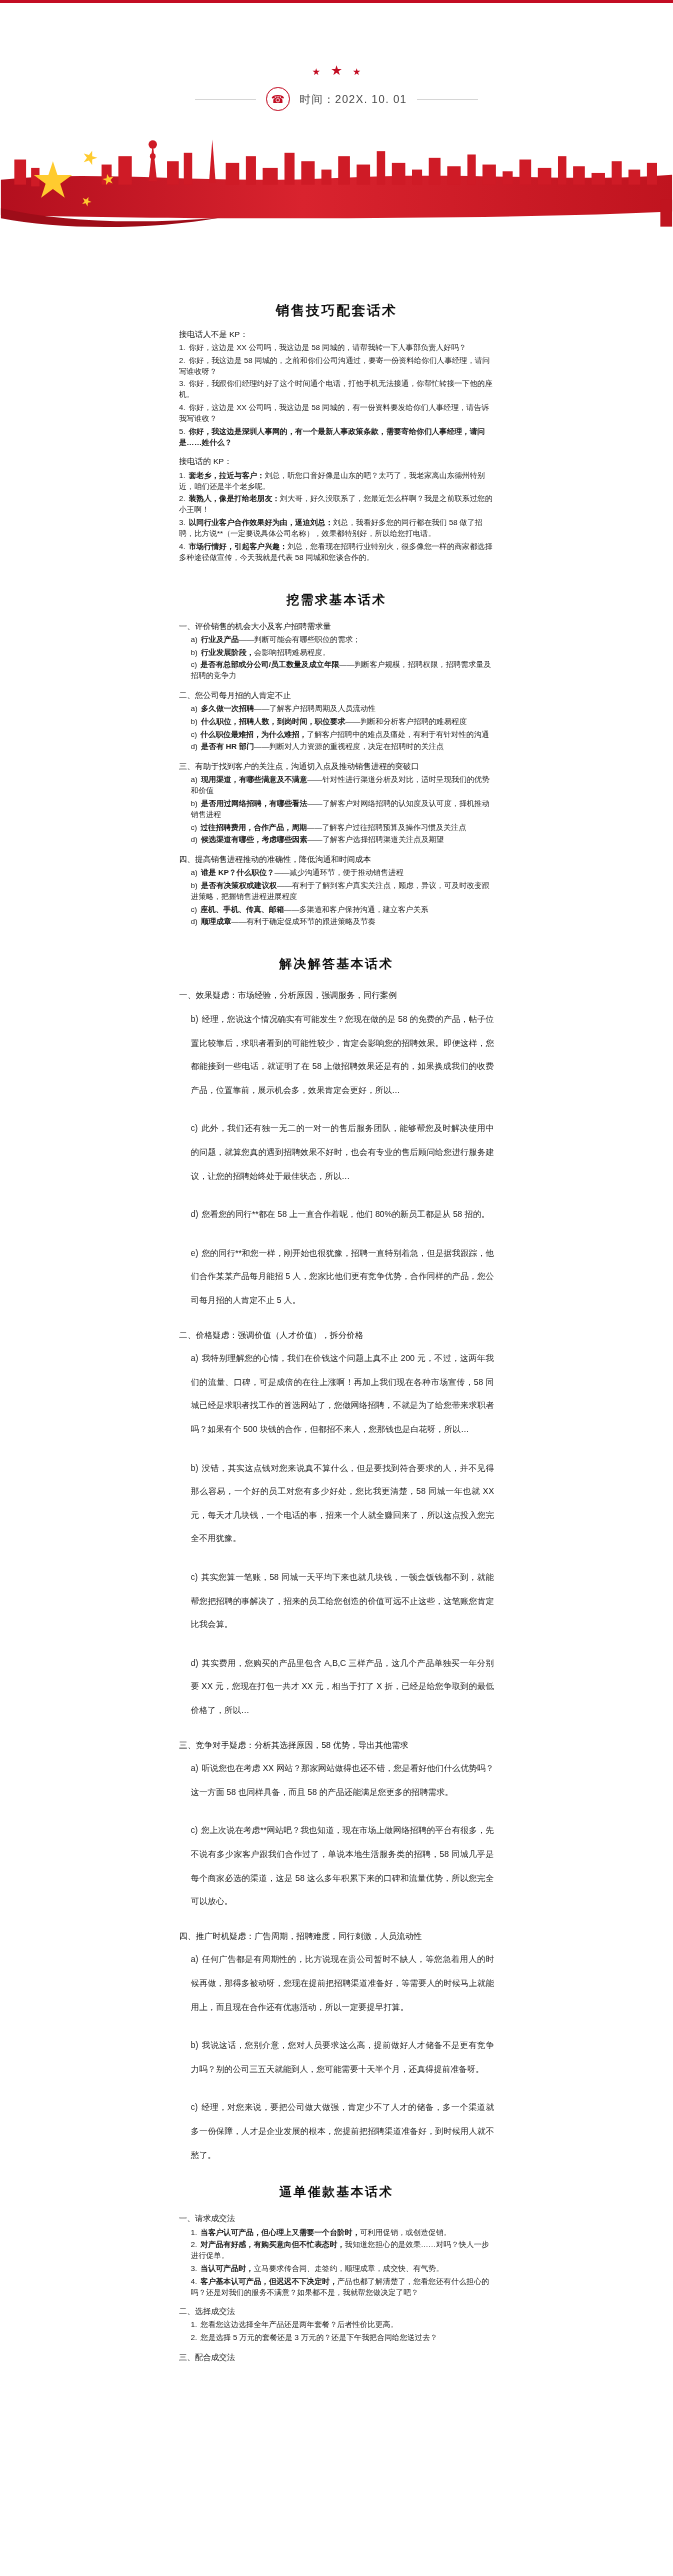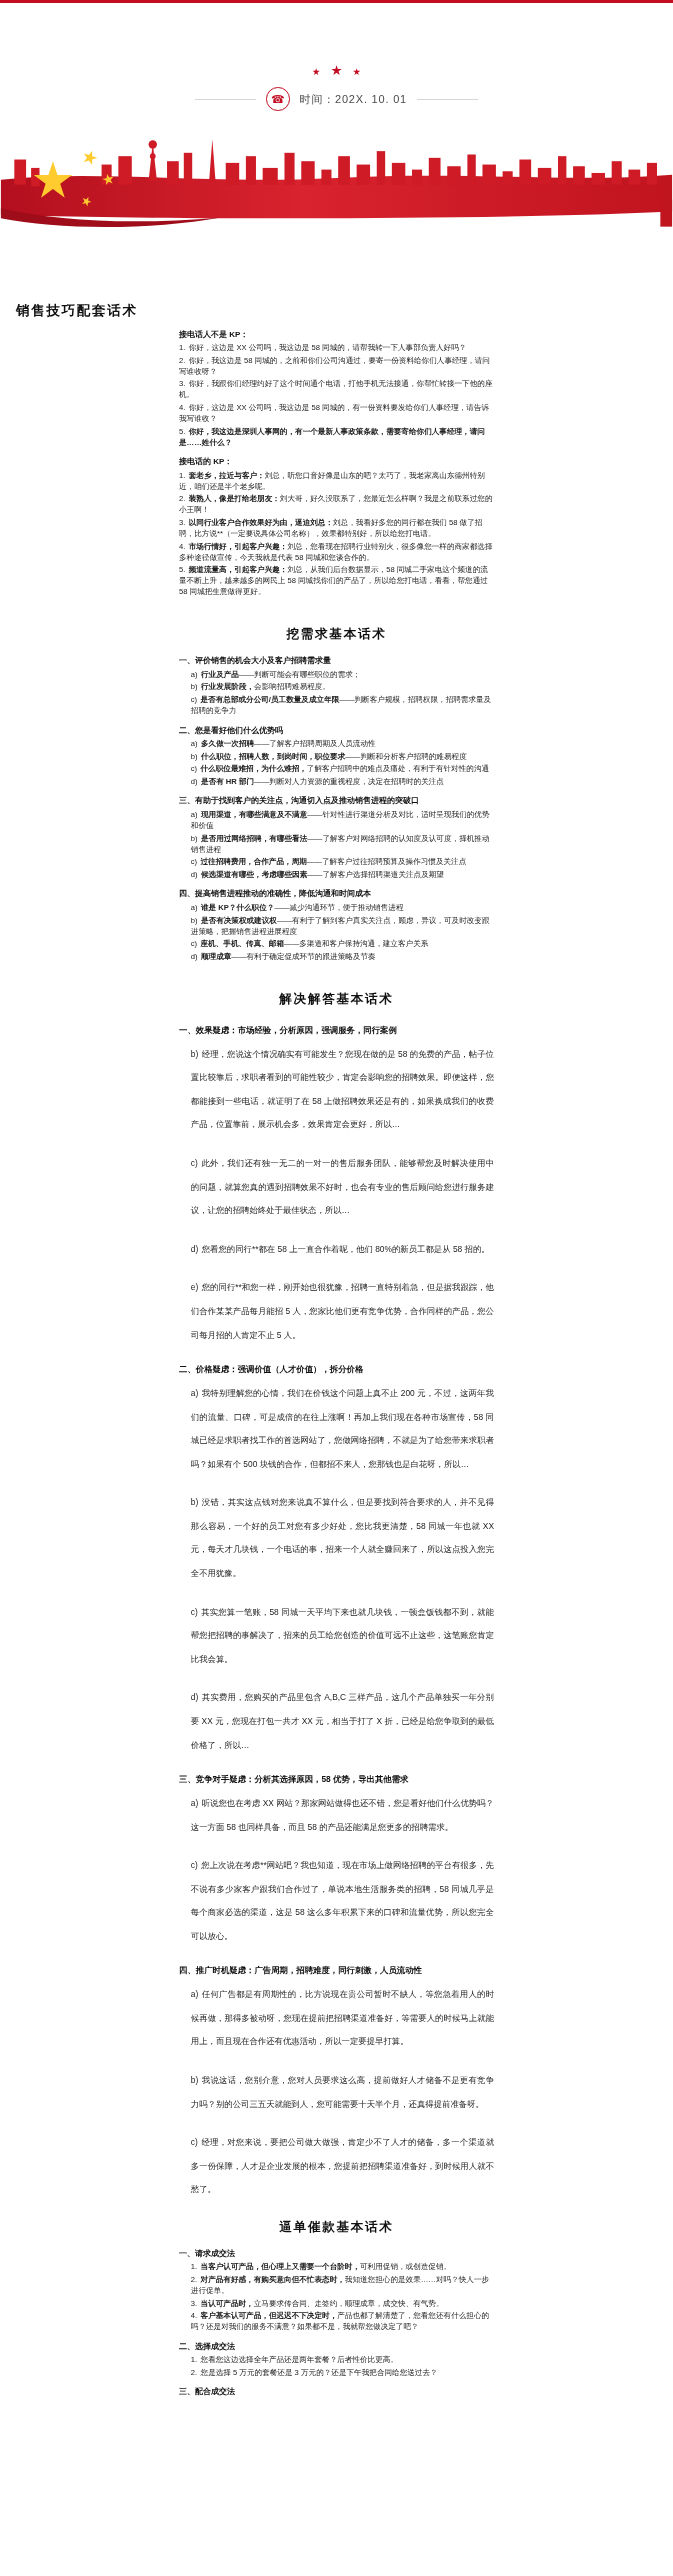--- a/index.html
+++ b/index.html
@@ -13,23 +13,23 @@
   .stars-row .s1,.stars-row .s3{font-size:9.3px;}
   .stars-row .s2{font-size:13.5px;}
   .time-row{margin-top:6.7px;display:flex;align-items:center;justify-content:center;gap:10px;height:27px;}
   .rule{width:61px;height:0.8px;background:#d6d6d6;}
   .badge{width:23.6px;height:23.6px;border:1.7px solid #c30d23;border-radius:50%;
          display:flex;align-items:center;justify-content:center;box-sizing:border-box;}
   .badge-glyph{color:#c30d23;font-size:11px;line-height:1;}
   .time-text{font-size:11px;color:#4a4a4a;font-weight:normal;letter-spacing:0.8px;}
   .banner{margin-top:18.5px;height:99px;position:relative;}
   .banner svg{display:block;}
-  .doc-title{margin:72px 16px 0;text-align:left;font-size:13.5px;font-weight:bold;letter-spacing:1.7px;color:#111;}
+  .doc-title{margin:72px 9px 0;text-align:center;font-size:13.5px;font-weight:bold;letter-spacing:1.7px;color:#111;}
   .content{width:315px;margin:0 auto;}
-  .g-head{font-weight:bold;font-size:8px;line-height:11px;margin:8.4px 0 2.5px;color:#111;}
+  .g-head{font-weight:normal;font-size:8px;line-height:11px;margin:8.4px 0 2.5px;color:#111;}
   .item{margin:0 0 1.7px;font-size:7.6px;line-height:11px;color:#222;}
   .sub .item{padding-left:11.8px;}
   .num{margin-right:3.4px;}
   .lead{font-weight:bold;}
   .sec-title{text-align:center;font-weight:bold;font-size:12.6px;letter-spacing:1.7px;margin:29px 0 11.8px;color:#111;}
   .roomy .g-head{font-size:8.4px;margin:17px 0 6.7px;}
   .roomy .item{font-size:8.4px;line-height:23.6px;margin:0 0 15px;text-align:justify;}
   .closing .sec-title{margin-top:17px;text-align:center;}
 </style>
 </head>
@@ -121,32 +121,31 @@
     <p class="item"><span class="num">4.</span><b class="lead"></b><span>你好，这边是 XX 公司吗，我这边是 58 同城的，有一份资料要发给你们人事经理，请告诉我写谁收？</span></p>
     <p class="item"><span class="num">5.</span><b class="lead">你好，我这边是深圳人事网的，有一个最新人事政策条款，需要寄给你们人事经理，请问是……姓什么？</b></p>
   </div>
 
   <div class="group tight">
     <div class="g-head">接电话的 KP：</div>
     <p class="item"><span class="num">1.</span><b class="lead">套老乡，拉近与客户：</b><span>刘总，听您口音好像是山东的吧？太巧了，我老家离山东德州特别近，咱们还是半个老乡呢。</span></p>
     <p class="item"><span class="num">2.</span><b class="lead">装熟人，像是打给老朋友：</b><span>刘大哥，好久没联系了，您最近怎么样啊？我是之前联系过您的小王啊！</span></p>
     <p class="item"><span class="num">3.</span><b class="lead">以同行业客户合作效果好为由，逼迫刘总：</b><span>刘总，我看好多您的同行都在我们 58 做了招聘，比方说**（一定要说具体公司名称），效果都特别好，所以给您打电话。</span></p>
     <p class="item"><span class="num">4.</span><b class="lead">市场行情好，引起客户兴趣：</b><span>刘总，您看现在招聘行业特别火，很多像您一样的商家都选择多种途径做宣传，今天我就是代表 58 同城和您谈合作的。</span></p>
-    <p class="item"><span class="num">5.</span><b class="lead">频道流量高，引起客户兴趣：</b><span>刘总，从我们后台数据显示，58 同城二手家电这个频道的流量不断上升，越来越多的网民上 58 同城找你们的产品了，所以给您打电话，看看，帮您通过 58 同城把生意做得更好。</span></p>
   </div>
 
   <div class="section tight sub">
     <h2 class="sec-title">挖需求基本话术</h2>
 
     <div class="g-head">一、评价销售的机会大小及客户招聘需求量</div>
     <p class="item"><span class="num">a)</span><b class="lead">行业及产品</b><span>——判断可能会有哪些职位的需求；</span></p>
     <p class="item"><span class="num">b)</span><b class="lead">行业发展阶段，</b><span>会影响招聘难易程度。</span></p>
     <p class="item"><span class="num">c)</span><b class="lead">是否有总部或分公司/员工数量及成立年限</b><span>——判断客户规模，招聘权限，招聘需求量及招聘的竞争力</span></p>
 
-    <div class="g-head">二、您是看好他们什么优势吗</div>
+    <div class="g-head">二、您公司每月招的人肯定不止</div>
     <p class="item"><span class="num">a)</span><b class="lead">多久做一次招聘</b><span>——了解客户招聘周期及人员流动性</span></p>
     <p class="item"><span class="num">b)</span><b class="lead">什么职位，招聘人数，到岗时间，职位要求</b><span>——判断和分析客户招聘的难易程度</span></p>
     <p class="item"><span class="num">c)</span><b class="lead">什么职位最难招，为什么难招，</b><span>了解客户招聘中的难点及痛处，有利于有针对性的沟通</span></p>
     <p class="item"><span class="num">d)</span><b class="lead">是否有 HR 部门</b><span>——判断对人力资源的重视程度，决定在招聘时的关注点</span></p>
 
     <div class="g-head">三、有助于找到客户的关注点，沟通切入点及推动销售进程的突破口</div>
     <p class="item"><span class="num">a)</span><b class="lead">现用渠道，有哪些满意及不满意</b><span>——针对性进行渠道分析及对比，适时呈现我们的优势和价值</span></p>
     <p class="item"><span class="num">b)</span><b class="lead">是否用过网络招聘，有哪些看法</b><span>——了解客户对网络招聘的认知度及认可度，择机推动销售进程</span></p>
     <p class="item"><span class="num">c)</span><b class="lead">过往招聘费用，合作产品，周期</b><span>——了解客户过往招聘预算及操作习惯及关注点</span></p>
     <p class="item"><span class="num">d)</span><b class="lead">候选渠道有哪些，考虑哪些因素</b><span>——了解客户选择招聘渠道关注点及期望</span></p>

